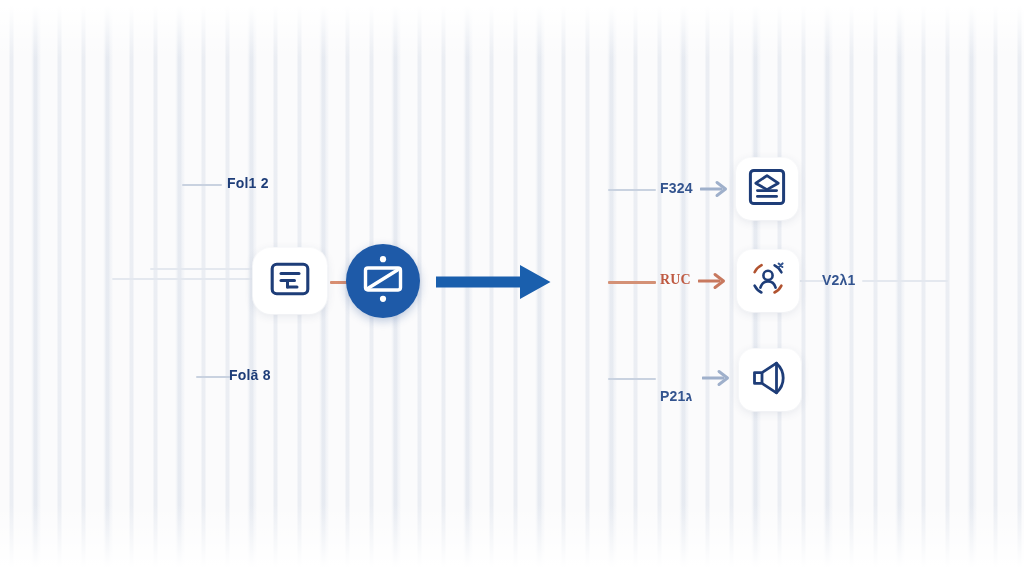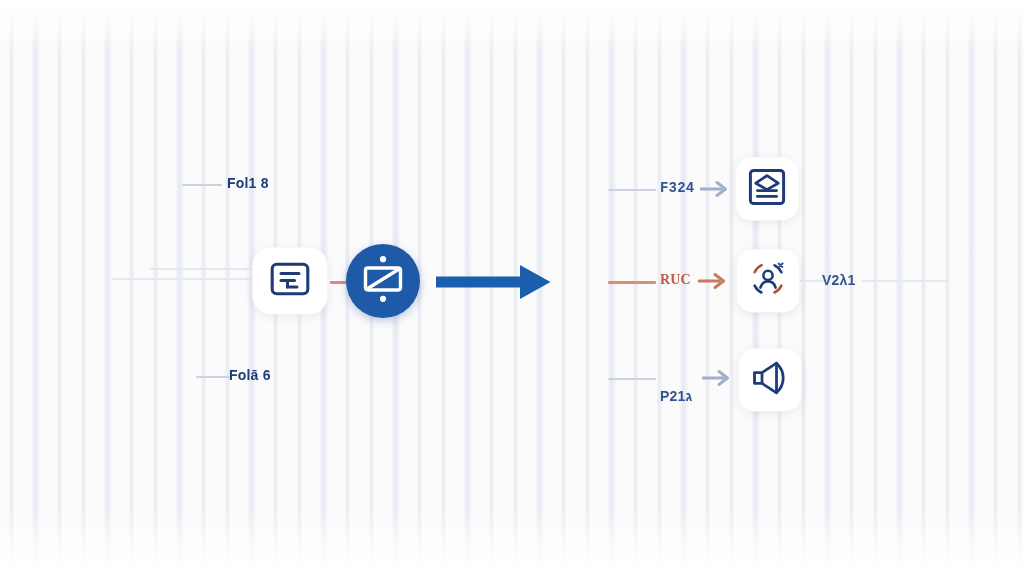--- a/index.html
+++ b/index.html
@@ -175,25 +175,25 @@
 
     <div class="label-stub" style="left:182px; top:184px; width:40px;"></div>
     <div class="label-stub" style="left:196px; top:376px; width:34px;"></div>
 
     <div class="label-stub" style="left:608px; top:189px; width:48px;"></div>
     <div class="label-stub accent" style="left:608px; top:281px; width:48px; height:3px;"></div>
     <div class="label-stub" style="left:608px; top:378px; width:48px;"></div>
   </div>
 
   <div class="branch-label" style="left:227px; top:175px;">
-    <span>Fol1 8</span>
+    <span>Fol1 2</span>
   </div>
 
   <div class="branch-label" style="left:229px; top:367px;">
-    <span>Folā 6</span>
+    <span>Folā 8</span>
   </div>
 
   <div class="icon-card md" style="left:253px; top:248px;">
     <span>
       <svg width="40" height="34" viewBox="0 0 40 34" fill="none" xmlns="http://www.w3.org/2000/svg">
         <rect x="2.2" y="2.2" width="35.6" height="29.6" rx="4.6" stroke="#1e3d78" stroke-width="3.1"></rect>
         <line x1="11" y1="11.5" x2="29" y2="11.5" stroke="#1e3d78" stroke-width="3" stroke-linecap="round"></line>
         <line x1="11" y1="18.5" x2="24.5" y2="18.5" stroke="#1e3d78" stroke-width="3" stroke-linecap="round"></line>
         <line x1="17.5" y1="18.5" x2="17.5" y2="25" stroke="#1e3d78" stroke-width="3" stroke-linecap="round"></line>
         <line x1="17.5" y1="25" x2="27" y2="25" stroke="#1e3d78" stroke-width="3" stroke-linecap="round"></line>
@@ -213,21 +213,21 @@
   </div>
 
   <div class="big-arrow" style="left:434px; top:258px;">
     <span>
       <svg width="120" height="48" viewBox="0 0 120 48" fill="none" xmlns="http://www.w3.org/2000/svg">
         <path d="M2 18.6 H86 V7 L116.5 24 L86 41 V29.4 H2 Z" fill="#1a5fad"></path>
       </svg>
     </span>
   </div>
 
-  <div class="branch-label muted" style="left:660px; top:180px;font-family:Liberation Mono, monospace;">
+  <div class="branch-label muted" style="left:660px; top:180px;">
     <span>F324</span>
   </div>
   <div class="mini-arrow" style="left:700px; top:178px;">
     <svg width="30" height="22" viewBox="0 0 30 22" fill="none" xmlns="http://www.w3.org/2000/svg">
       <path d="M1 11 H21" stroke="#9fb0cb" stroke-width="3" stroke-linecap="round"></path>
       <path d="M17 4.5 L25.5 11 L17 17.5" stroke="#9fb0cb" stroke-width="3" stroke-linecap="round" stroke-linejoin="round" fill="none"></path>
     </svg>
   </div>
   <div class="icon-card sm" style="left:736px; top:158px;">
     <span>

